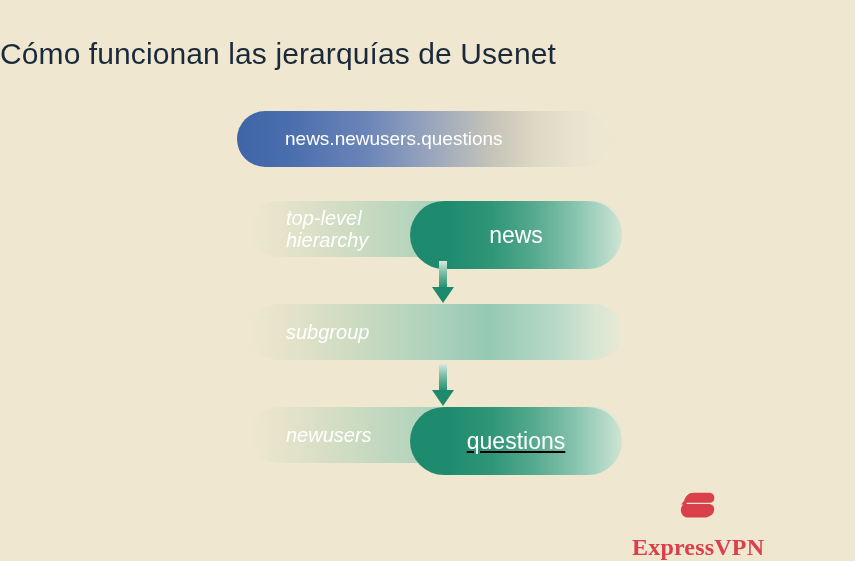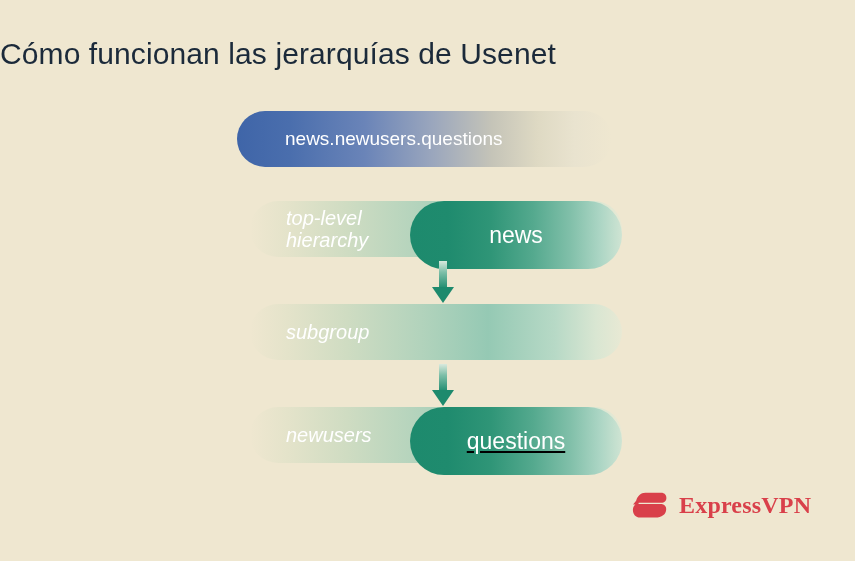--- a/index.html
+++ b/index.html
@@ -153,20 +153,21 @@
   .arrow svg { display: block; width: 26px; height: 44px; }
 
   
   .brand {
     position: absolute;
     left: 632px;
     top: 487px;
     display: flex;
     align-items: center;
     gap: 11px;
+    flex-direction: column;
   }
   .brand-mark { width: 36px; height: 36px; display: block; }
   .brand-word {
     font-family: "Liberation Serif", serif;
     font-size: 24px;
     font-weight: 700;
     color: #d9404a;
     letter-spacing: 0.2px;
     white-space: nowrap;
   }

